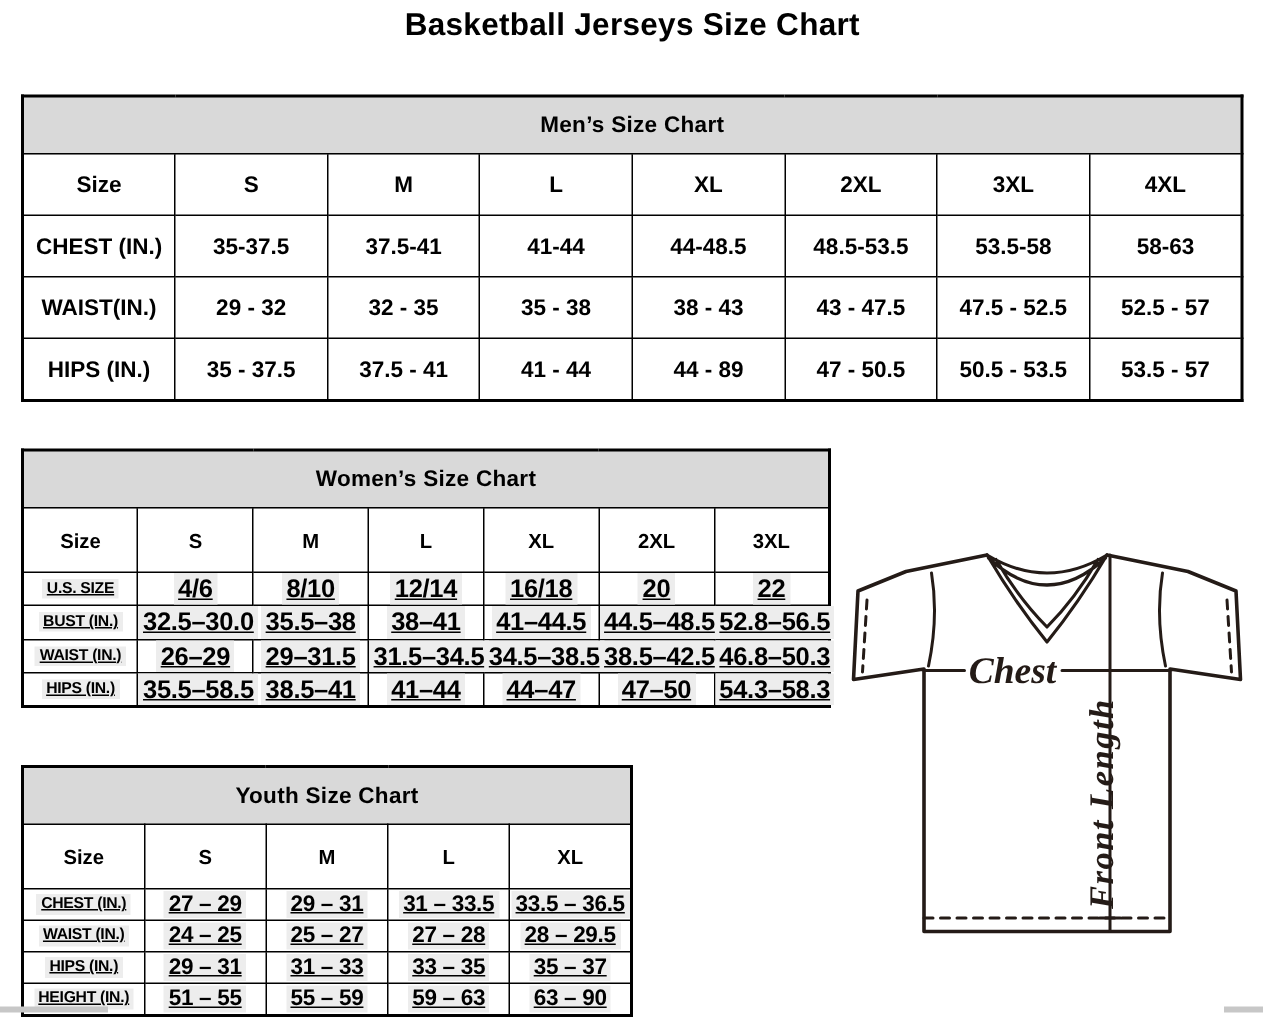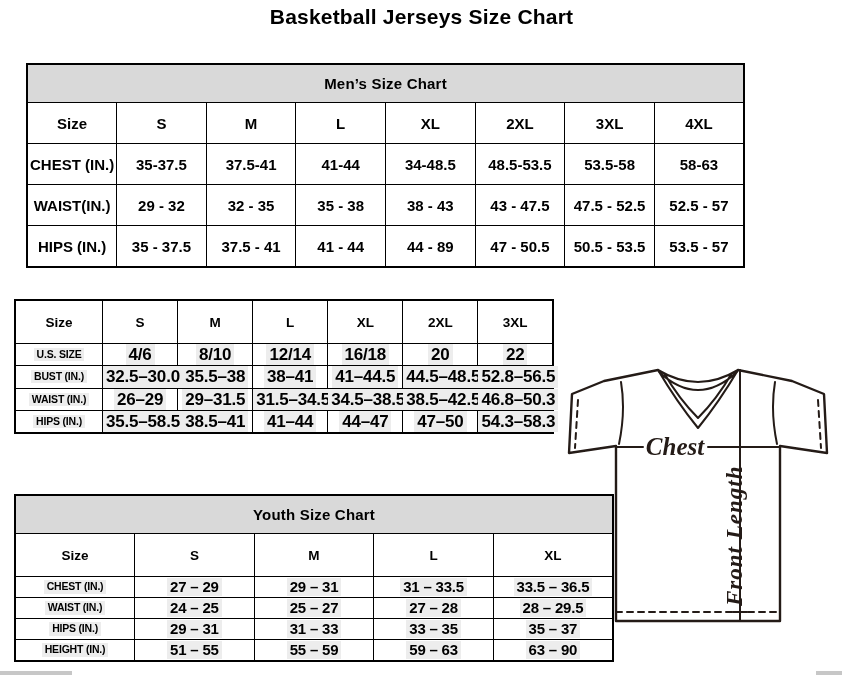--- a/index.html
+++ b/index.html
@@ -11,37 +11,37 @@
        font-family:"Liberation Sans",sans-serif;color:#000;overflow:hidden;}
   .page{position:absolute;inset:0;background:#fff;}
   h1.title{position:absolute;top:5px;left:0;width:100%;margin:0;text-align:center;
            font-size:21px;font-weight:700;letter-spacing:.2px;}
   table.sizes{position:absolute;border-collapse:collapse;table-layout:fixed;
               background:#fff;border:2px solid var(--table_border);}
   .sizes th,.sizes td{border:1.5px solid var(--table_border);text-align:center;
               vertical-align:middle;font-weight:700;padding:0;white-space:nowrap;}
   .sizes th.banner{background:var(--banner_bg);font-size:15px;height:37px;letter-spacing:.2px;}
   
-  table.mens{left:26px;top:63px;width:719px;border-radius:18px;}
+  table.mens{left:14px;top:63px;width:815px;border-radius:18px;}
   .mens tr.cols th{height:40px;font-size:15px;}
   .mens tbody th,.mens tbody td{height:40px;font-size:15px;}
   .mens .col-size{width:14.5%;}
   
   table.womens{left:14px;top:299px;width:540px;}
   .womens tr.cols th{height:42px;font-size:13.5px;}
   .womens tbody th{height:19px;font-size:10.5px;letter-spacing:-.2px;}
   .womens tbody td{height:19px;font-size:17px;letter-spacing:-.2px;}
   .womens .col-size{width:16%;}
   
-  table.youth{left:14px;top:494px;width:600px;}
+  table.youth{left:14px;top:510px;width:408px;}
   .youth tr.cols th{height:42px;font-size:13.5px;}
   .youth tbody th{height:20px;font-size:10.5px;letter-spacing:-.2px;}
   .youth tbody td{height:20px;font-size:15px;letter-spacing:-.2px;}
   .youth .col-size{width:24.5%;}
-  .hl{background:var(--highlight);padding:0 3px;display:inline-block;line-height:1.25;}
+  .hl{background:var(--highlight);padding:0 3px;display:inline-block;line-height:1.25;text-decoration:underline;}
   
   svg.jersey{position:absolute;left:558px;top:360px;width:285px;height:272px;}
   .jersey .ln{fill:none;stroke:var(--jersey_line);stroke-linecap:round;stroke-linejoin:round;}
   .jersey text{fill:var(--jersey_line);font-family:"Liberation Serif","DejaVu Serif",serif;
                font-style:italic;font-weight:700;}
   
   .strip{position:absolute;height:4px;background:var(--strip);top:671px;}
   .strip.left{left:0;width:72px;}
   .strip.right{left:816px;width:26px;}
 </style>
@@ -67,21 +67,21 @@
           <th>3XL</th>
           <th>4XL</th>
         </tr>
     </thead>
     <tbody>
         <tr>
           <th>CHEST (IN.)</th>
           <td>35-37.5</td>
           <td>37.5-41</td>
           <td>41-44</td>
-          <td>34-48.5</td>
+          <td>44-48.5</td>
           <td>48.5-53.5</td>
           <td>53.5-58</td>
           <td>58-63</td>
         </tr>
         <tr>
           <th>WAIST(IN.)</th>
           <td>29 - 32</td>
           <td>32 - 35</td>
           <td>35 - 38</td>
           <td>38 - 43</td>
@@ -97,20 +97,23 @@
           <td>44 - 89</td>
           <td>47 - 50.5</td>
           <td>50.5 - 53.5</td>
           <td>53.5 - 57</td>
         </tr>
       </tbody>
   </table>
 
   <table class="sizes womens">
     <thead>
+      <tr>
+        <th class="banner" colspan="7">Women’s Size Chart</th>
+      </tr>
       <tr class="cols">
           <th class="col-size">Size</th>
           <th>S</th>
           <th>M</th>
           <th>L</th>
           <th>XL</th>
           <th>2XL</th>
           <th>3XL</th>
         </tr>
     </thead>

